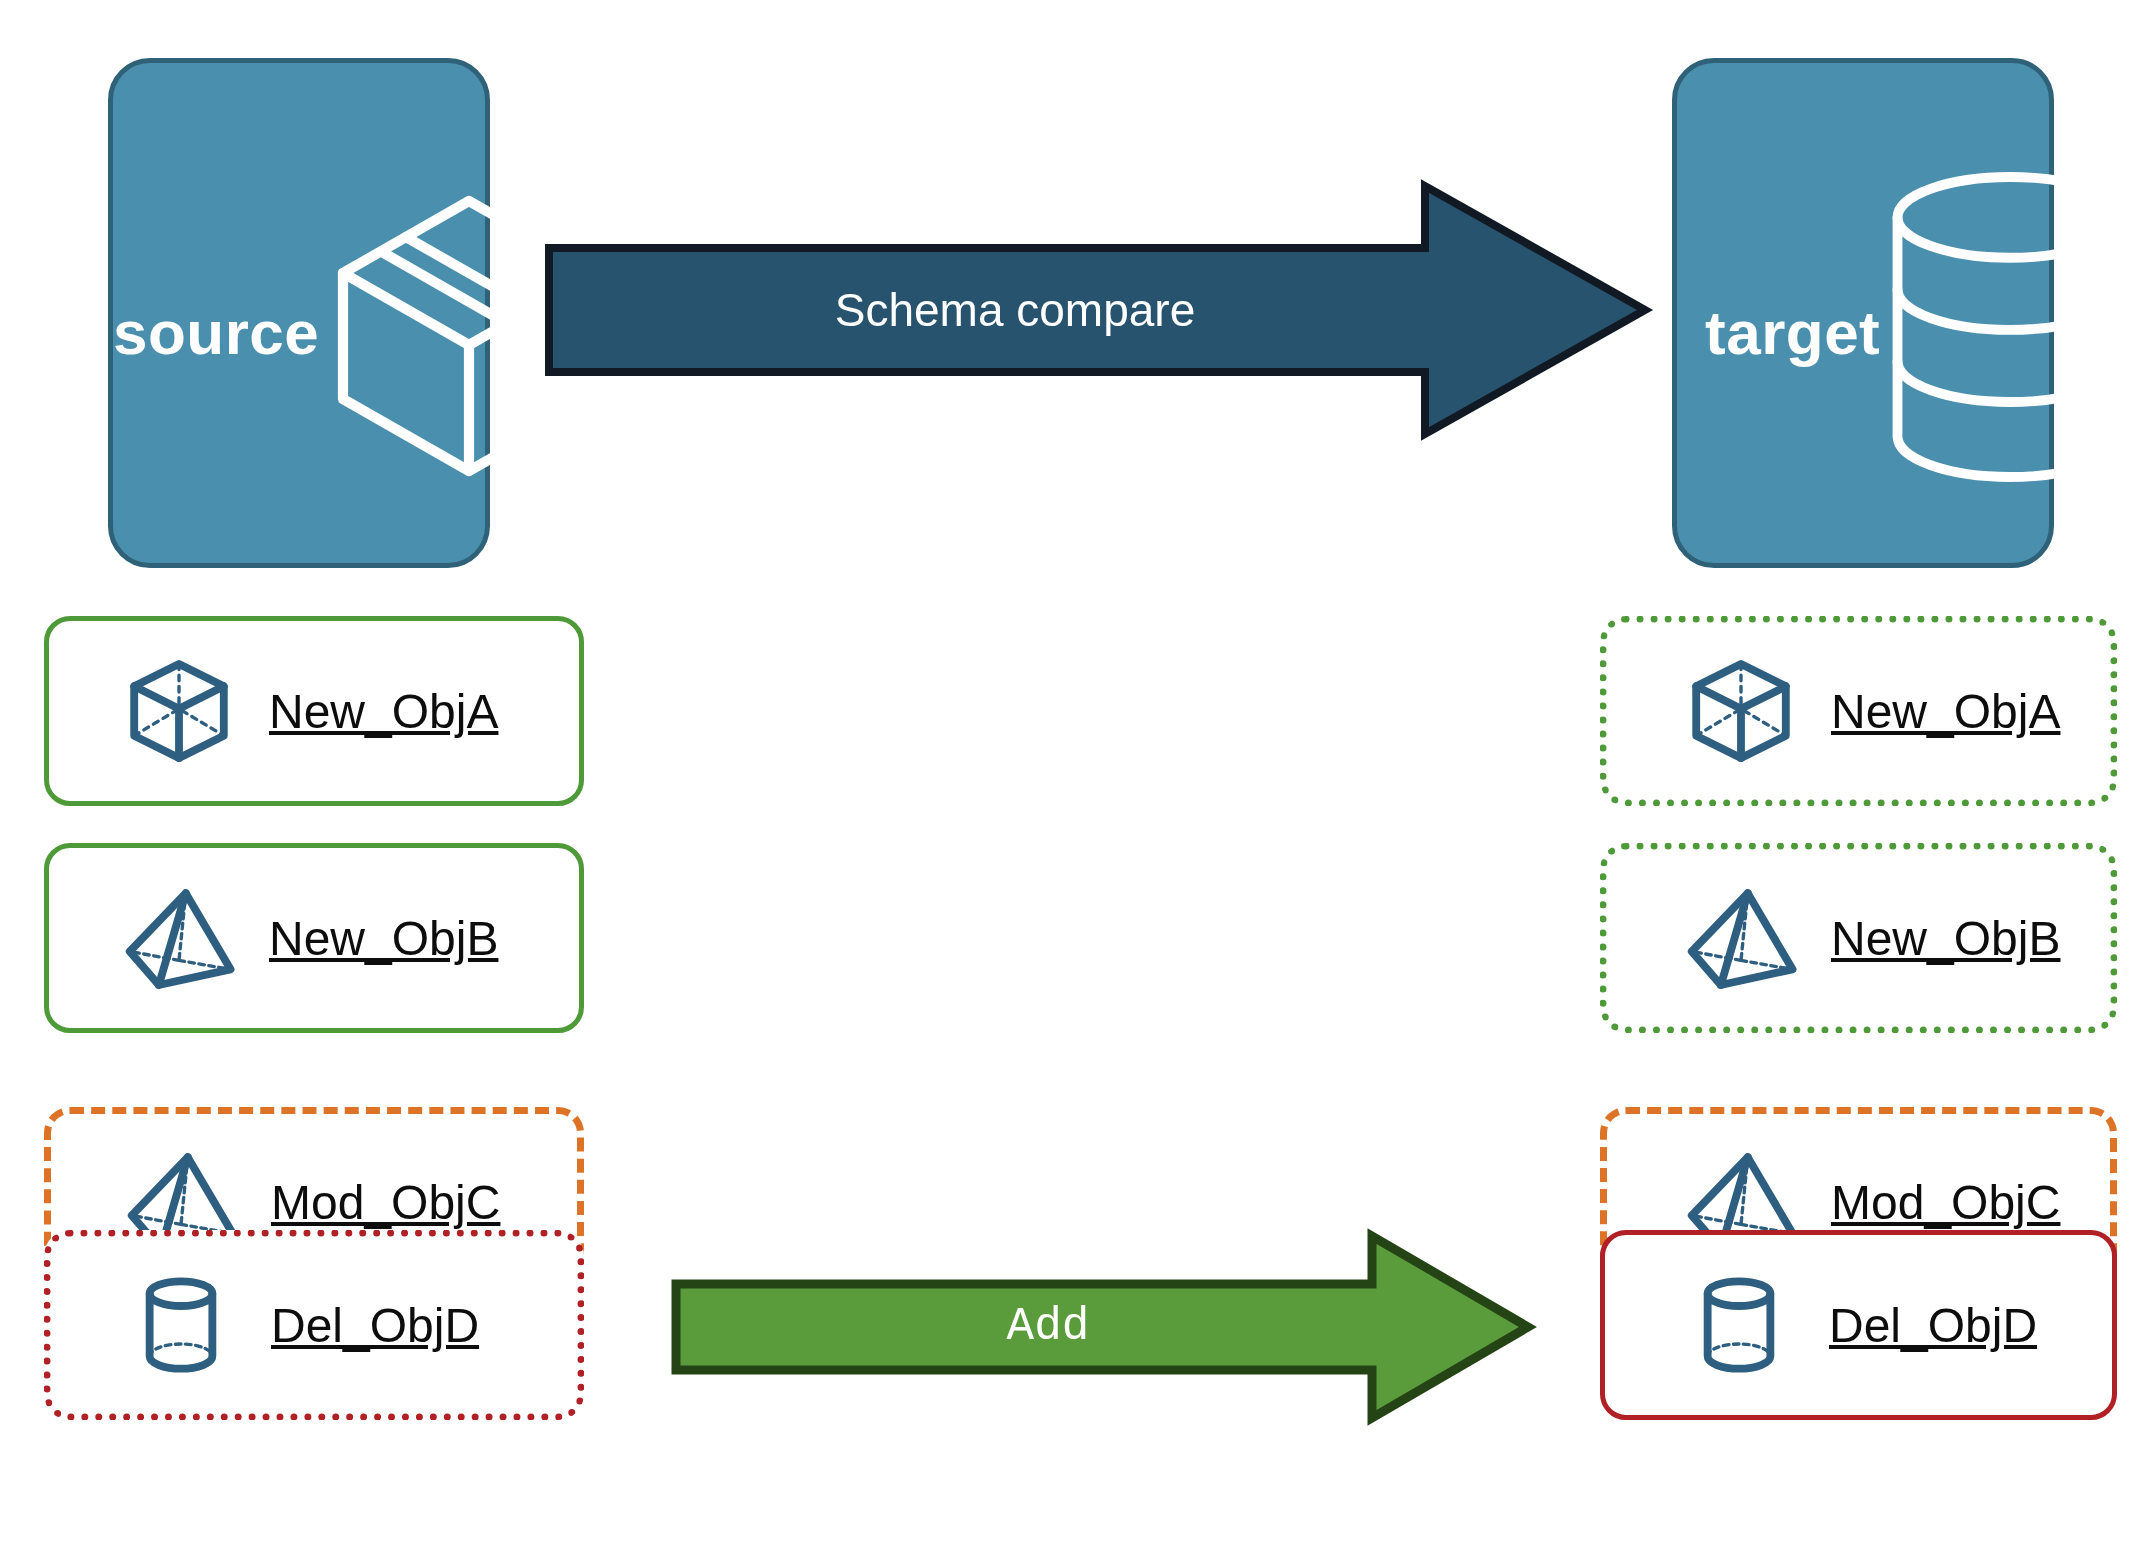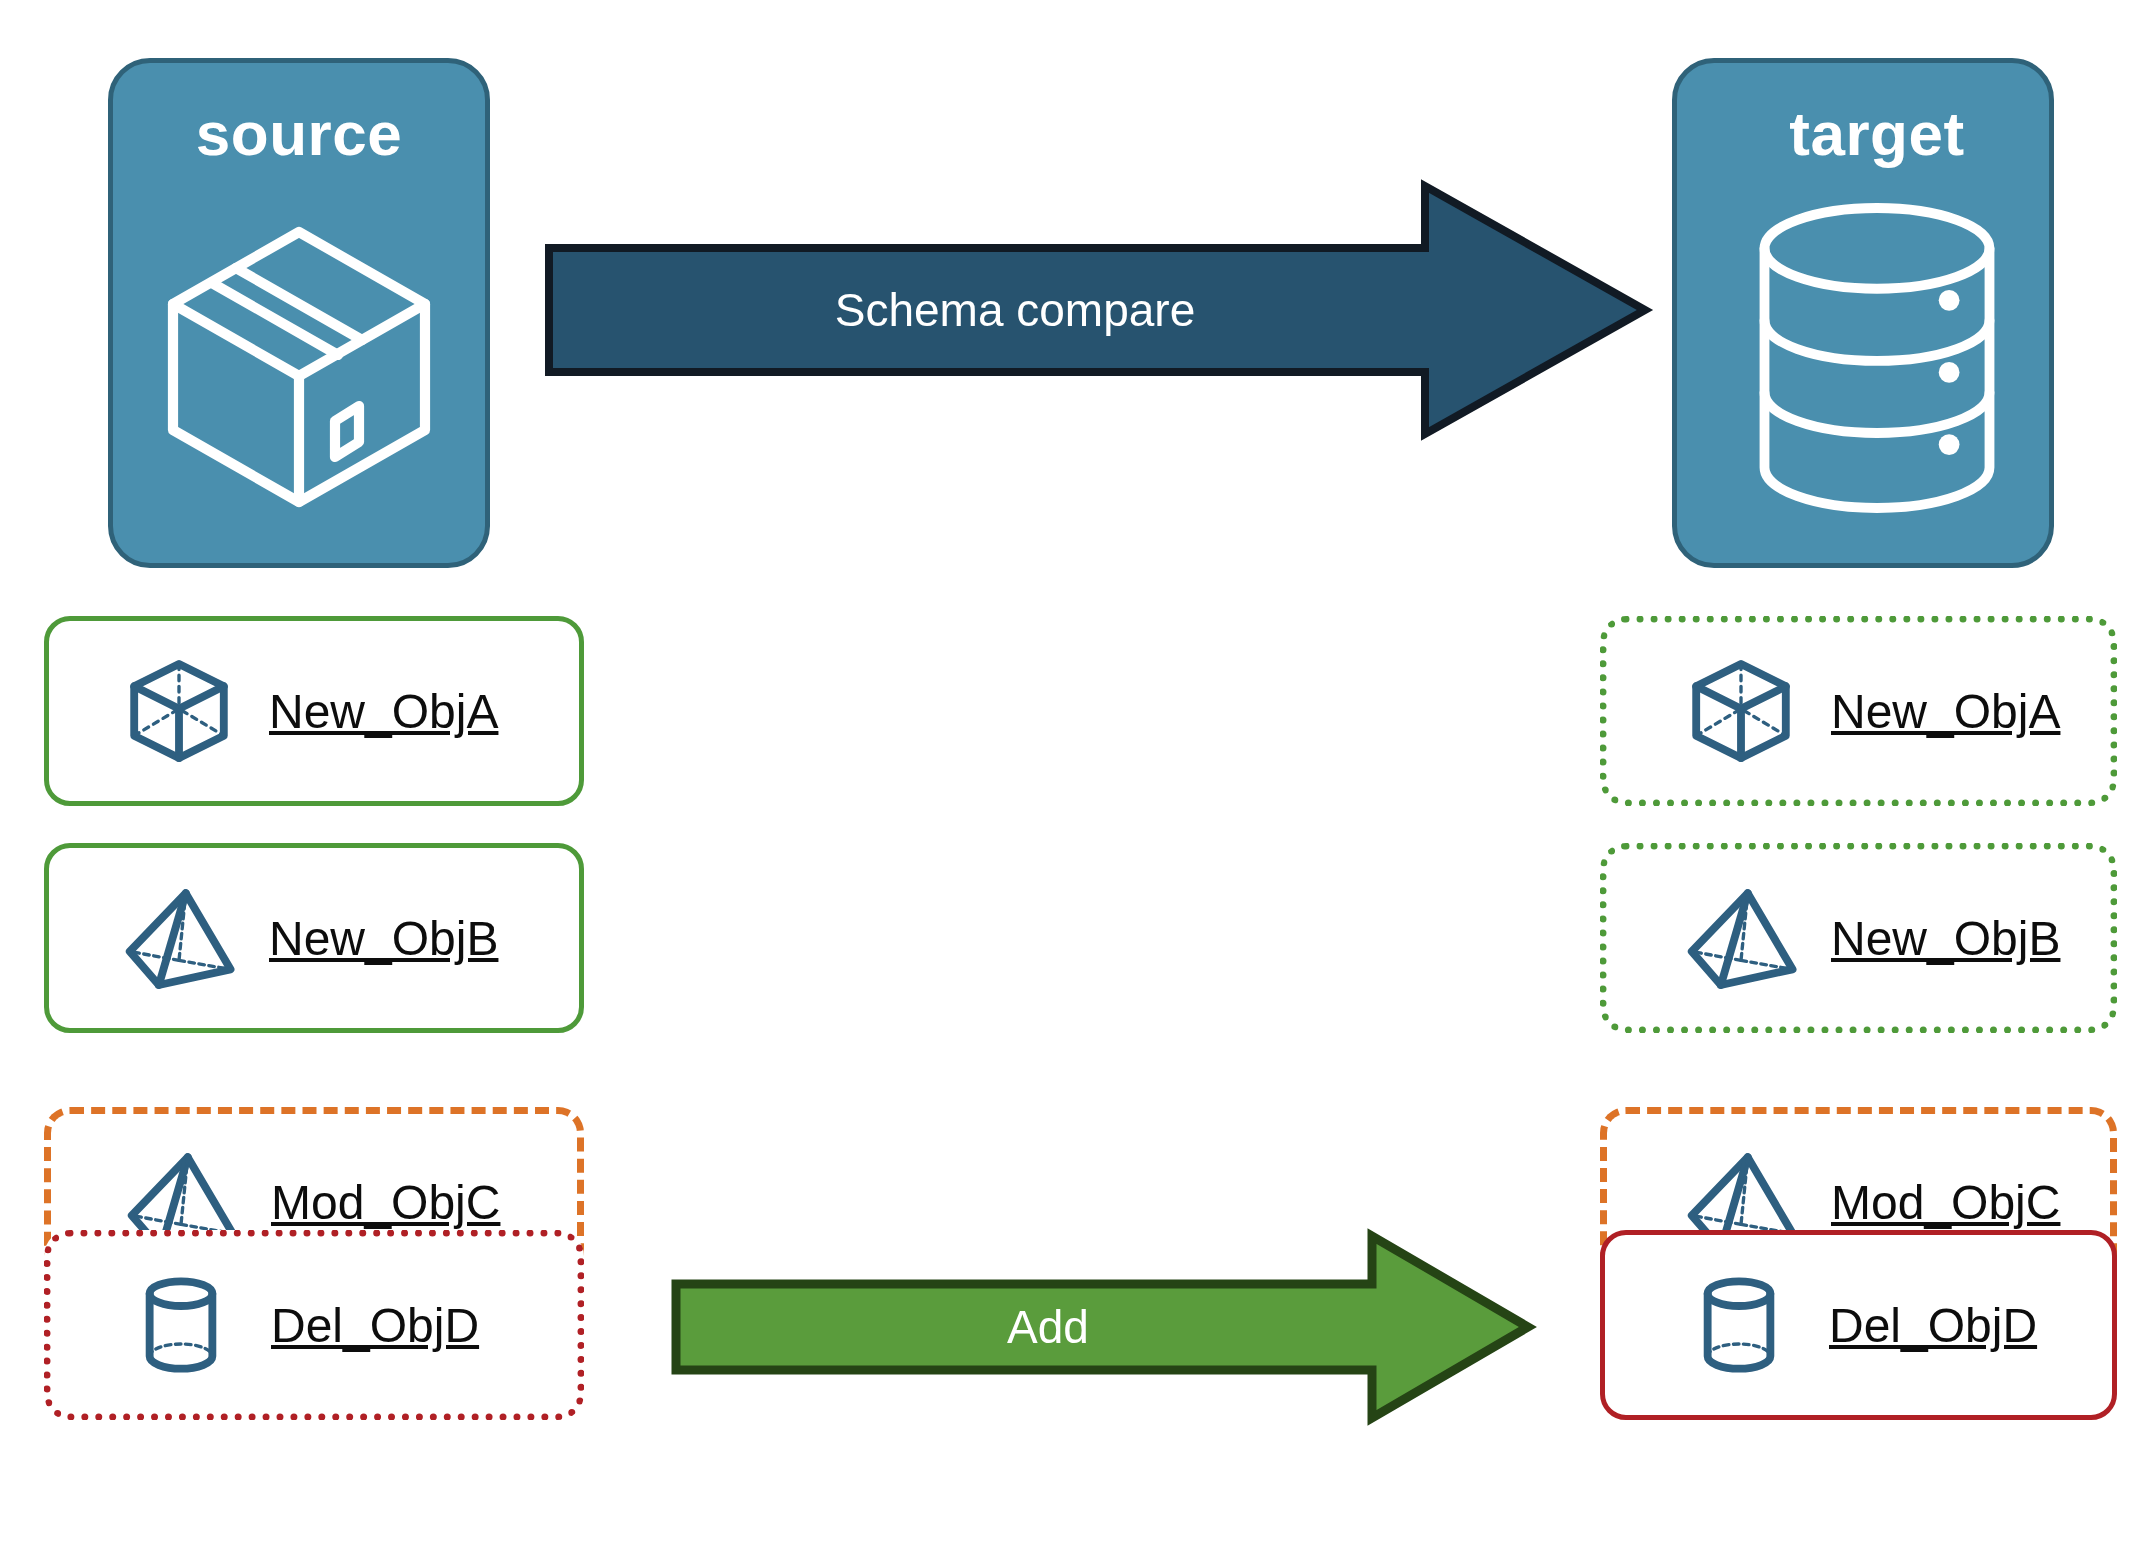--- a/index.html
+++ b/index.html
@@ -22,21 +22,21 @@
   
   .endpoint {
     position: absolute;
     width: 382px;
     height: 510px;
     border-radius: 42px;
     background: #4a8fae;
     border: 5px solid #2f6279;
     box-sizing: border-box;
     display: flex;
-    flex-direction: column;
+    flex-direction: row;
     align-items: center;
   }
   .endpoint.source { left: 108px;  top: 58px; }
   .endpoint.target { left: 1672px; top: 58px; padding-left: 28px; }
 
   .endpoint-title {
     color: #ffffff;
     font-size: 62px;
     font-weight: bold;
     letter-spacing: 0.5px;
@@ -137,20 +137,21 @@
     top: 0;
     width: 752px;
     height: 190px;
     display: flex;
     align-items: center;
     justify-content: center;
     color: #ffffff;
     font-size: 46px;
     pointer-events: none;
     user-select: none;
+    font-family: Liberation Mono, monospace;
   }
   .action-arrow.a0 { top: 616px; }
 
   svg { display: block; overflow: visible; }
 </style>
 </head>
 <body>
 
 <div id="canvas">
 

